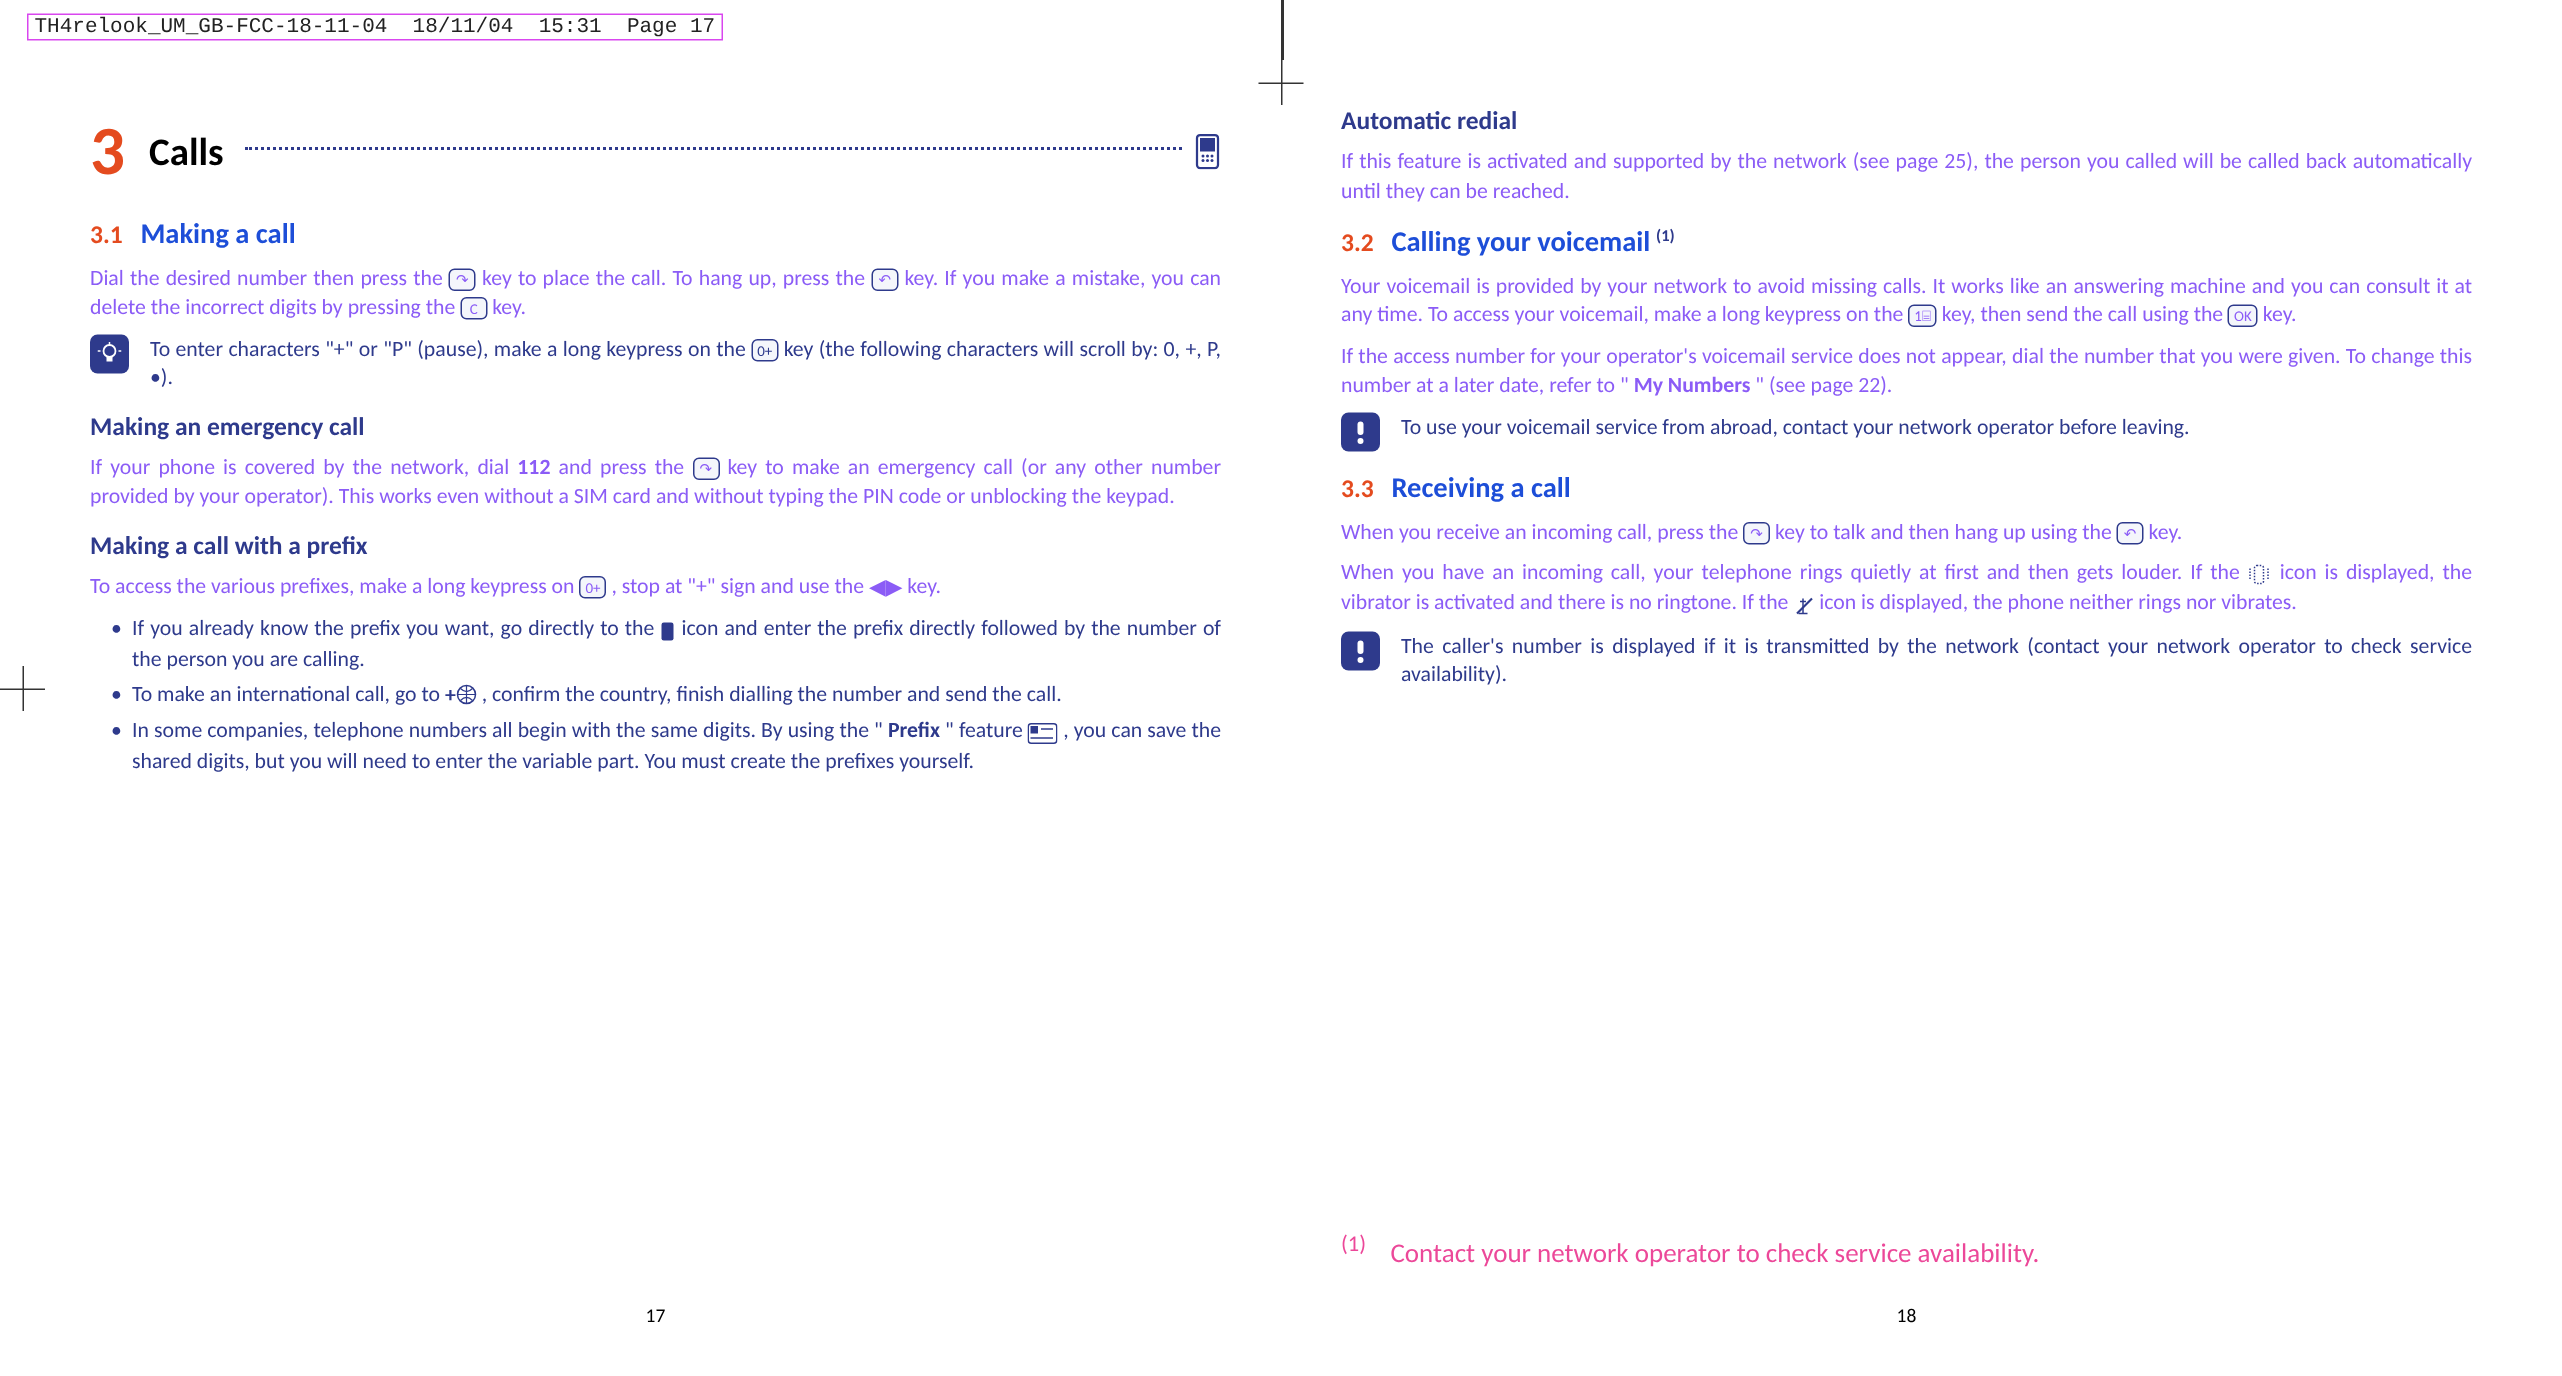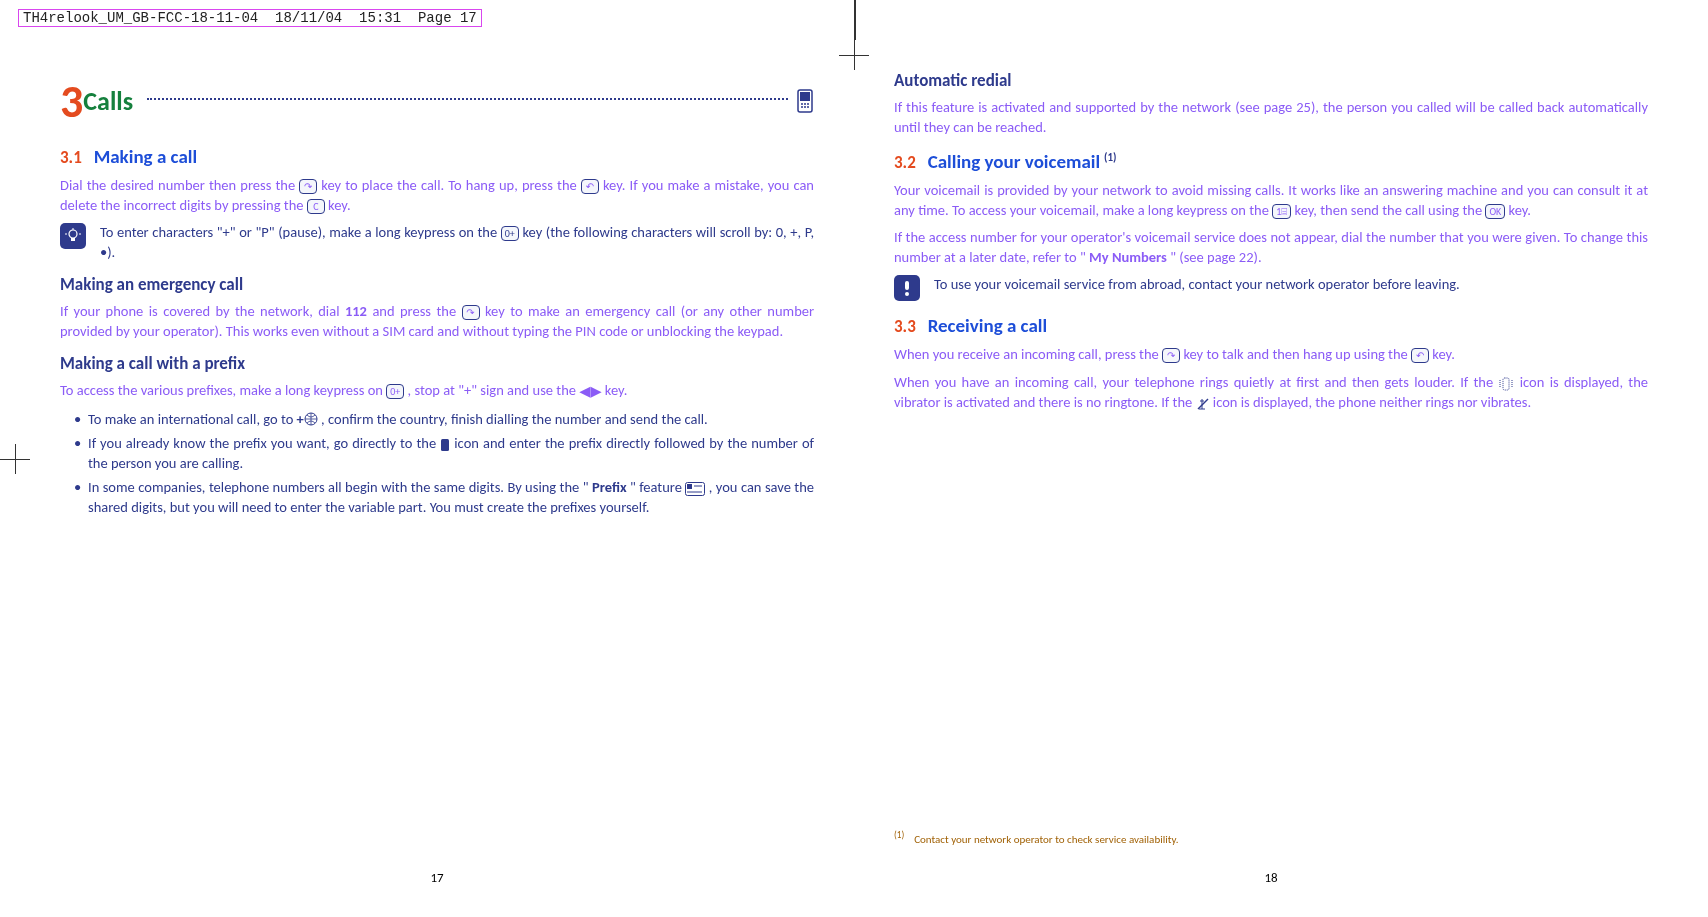--- a/index.html
+++ b/index.html
@@ -67,23 +67,24 @@
   .chapnum {
     font-size: 46px;
     font-weight: 700;
     color: #e44b1f;
     display: inline-block;
     vertical-align: middle;
   }
   .chaptitle {
     font-size: 26px;
     font-weight: 700;
-    color: #15803d;
+    color: #000000;
     display: inline-block;
     vertical-align: middle;
+    margin-left: 16px;
   }
   .chapter-row {
     display: flex;
     align-items: center;
     margin-bottom: 10px;
   }
   .chapter-row .dots {
     flex: 1;
     border-bottom: 2px dotted #2e3a8c;
     margin: 0 8px 8px 14px;
@@ -167,22 +168,22 @@
     min-width: 18px;
     text-align: center;
   }
   .icon-inline {
     display: inline-block;
     vertical-align: middle;
   }
   .icon-inline svg { vertical-align: middle; }
 
   .footnote {
-    font-size: 11px;
-    color: #a16207;
+    font-size: 18px;
+    color: #ec4899;
     position: absolute;
     bottom: 30px;
     left: 0;
     right: 0;
   }
 
   strong { font-weight: 700; }
 </style>
 </head>
 <body>
@@ -266,33 +267,33 @@
     <p class="body">
       <span>To access the various prefixes, make a long keypress on </span>
       <span class="key">0+</span>
       <span>, stop at "+" sign and use the </span>
       <span class="icon-inline">◀▶</span>
       <span> key.</span>
     </p>
 
     <ul class="body-list">
       <li>
+        <span>If you already know the prefix you want, go directly to the </span>
+        <span class="icon-inline"><svg width="10" height="14" viewBox="0 0 10 14">
+              <rect x="1" y="1" width="8" height="12" rx="1.5" fill="#2e3a8c"></rect>
+            </svg></span>
+        <span> icon and enter the prefix directly followed by the number of the person you are calling.</span>
+      </li>
+      <li>
         <span>To make an international call, go to </span>
         <span class="icon-inline"><strong>+</strong><svg width="14" height="14" viewBox="0 0 14 14" style="vertical-align:-2px">
               <circle cx="7" cy="7" r="6" fill="none" stroke="#2e3a8c"></circle>
               <path d="M1 7 h12 M7 1 v12 M3 3 q4 4 8 0 M3 11 q4 -4 8 0" fill="none" stroke="#2e3a8c" stroke-width="0.8"></path>
             </svg></span>
         <span> , confirm the country, finish dialling the number and send the call.</span>
-      </li>
-      <li>
-        <span>If you already know the prefix you want, go directly to the </span>
-        <span class="icon-inline"><svg width="10" height="14" viewBox="0 0 10 14">
-              <rect x="1" y="1" width="8" height="12" rx="1.5" fill="#2e3a8c"></rect>
-            </svg></span>
-        <span> icon and enter the prefix directly followed by the number of the person you are calling.</span>
       </li>
       <li>
         <span>In some companies, telephone numbers all begin with the same digits. By using the "</span>
         <strong>Prefix</strong>
         <span>" feature </span>
         <span class="icon-inline"><svg width="20" height="14" viewBox="0 0 20 14">
               <rect x="0.5" y="0.5" width="19" height="13" rx="2" fill="none" stroke="#2e3a8c"></rect>
               <rect x="2" y="2" width="5" height="5" fill="#2e3a8c"></rect>
               <line x1="9" y1="4" x2="17" y2="4" stroke="#2e3a8c"></line>
               <line x1="2" y1="10" x2="17" y2="10" stroke="#2e3a8c"></line>
@@ -359,20 +360,29 @@
             <path d="M2 3 v8 M14 3 v8" stroke="#2e3a8c" stroke-dasharray="1 1"></path>
           </svg></span>
       <span> icon is displayed, the vibrator is activated and there is no ringtone. If the </span>
       <span class="icon-inline"><svg width="14" height="14" viewBox="0 0 14 14">
             <path d="M6 2 v10 M4 4 h4 M3 12 h6" fill="none" stroke="#2e3a8c"></path>
             <line x1="2" y1="12" x2="12" y2="2" stroke="#2e3a8c" stroke-width="1.4"></line>
           </svg></span>
       <span> icon is displayed, the phone neither rings nor vibrates.</span>
     </p>
 
+    <div class="note">
+      <div class="note-icon warn">
+        <svg width="14" height="18" viewBox="0 0 14 18">
+            <rect x="5" y="2" width="4" height="9" rx="2" fill="#fff"></rect>
+            <circle cx="7" cy="15" r="2" fill="#fff"></circle>
+          </svg>
+      </div>
+      <div class="note-text">The caller's number is displayed if it is transmitted by the network (contact your network operator to check service availability).</div>
+    </div>
 
     <div class="footnote">
       <sup>(1)</sup>
       &nbsp;&nbsp;
       <span>Contact your network operator to check service availability.</span>
     </div>
 
     <div class="page-num">18</div>
   </div>
 

